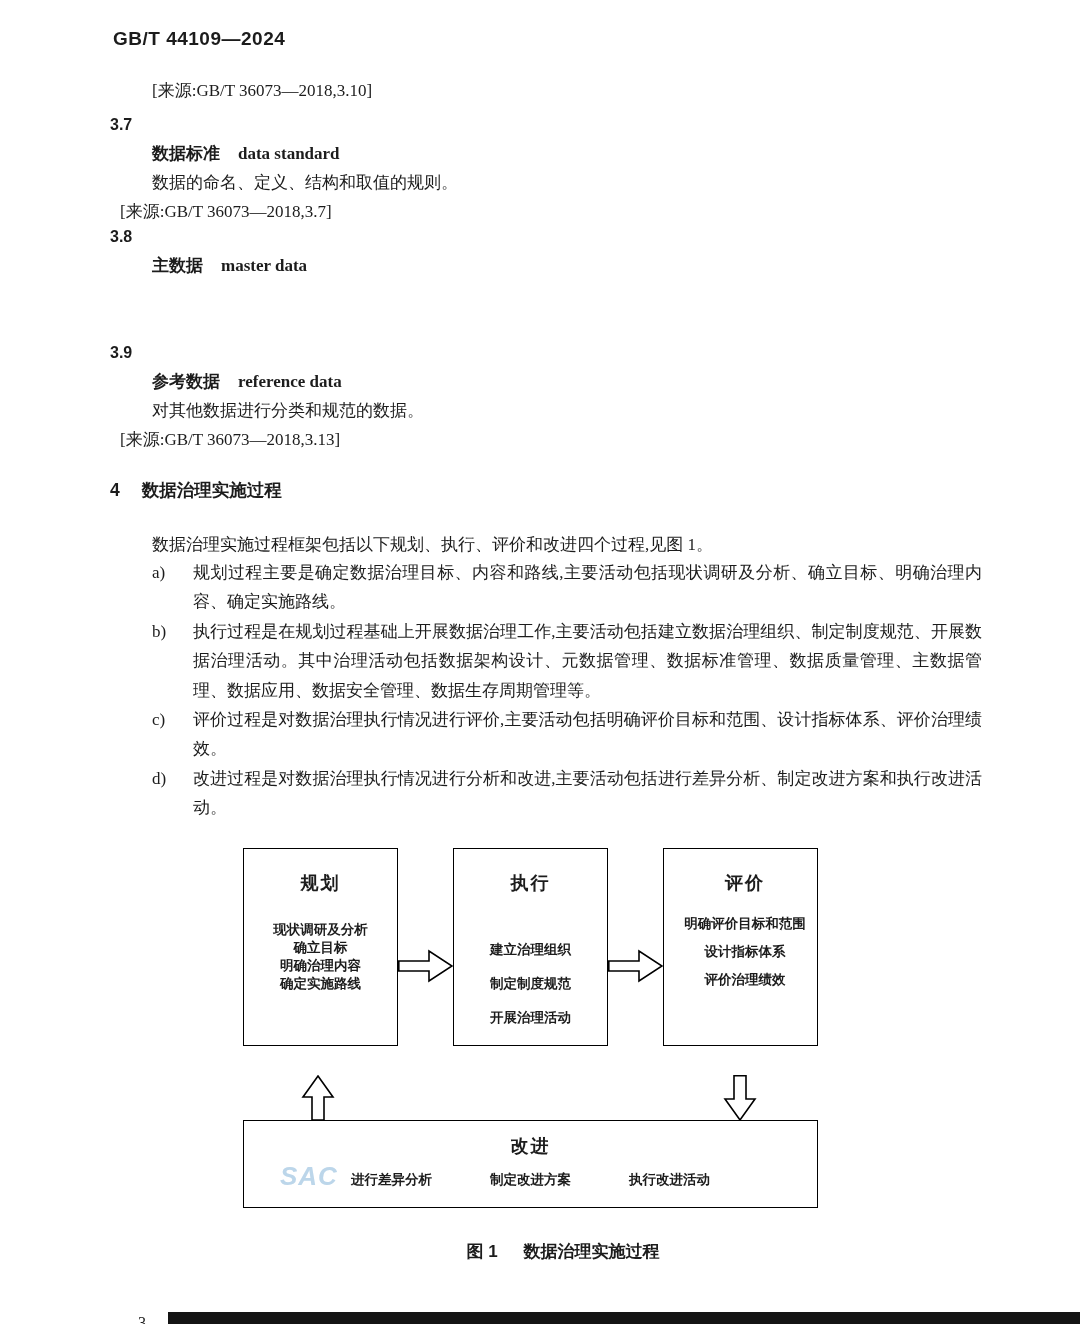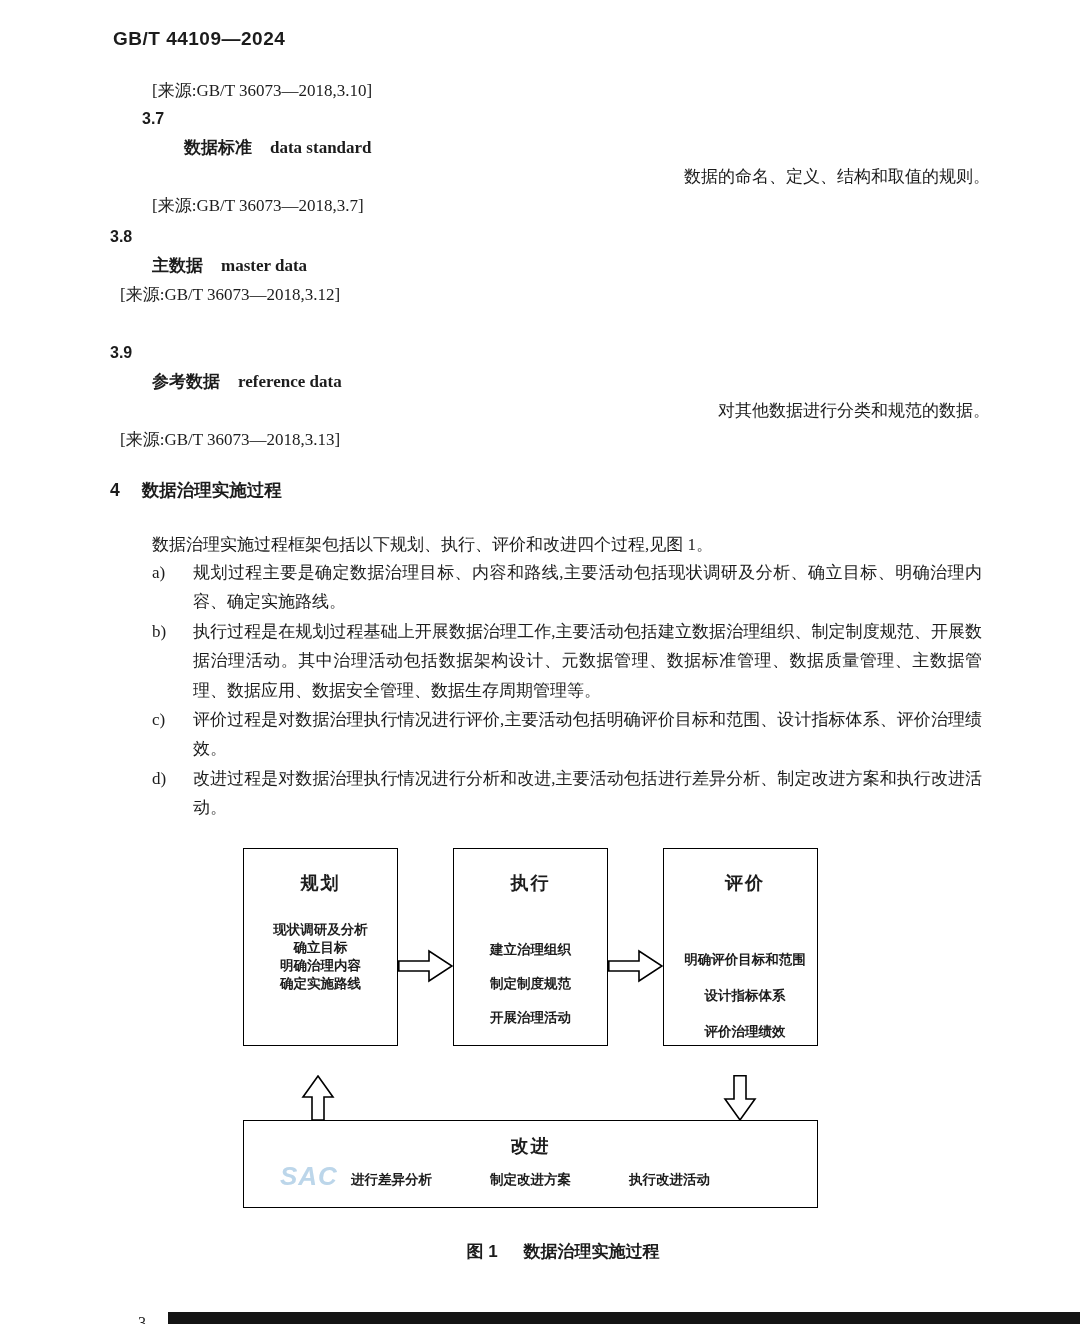--- a/index.html
+++ b/index.html
@@ -16,21 +16,21 @@
   .doc-number{
     position:absolute;top:28px;left:113px;
     font-family:"Liberation Sans","DejaVu Sans",sans-serif;
     font-weight:bold;font-size:19px;letter-spacing:.5px;
   }
   .src-top{position:absolute;top:78px;left:152px;line-height:26px;}
   .term-block{position:absolute;left:0;right:90px;line-height:29px;}
   .term-num{margin-left:110px;font-family:"Liberation Sans","DejaVu Sans",sans-serif;font-weight:bold;font-size:16px;}
   .term-name{margin-left:152px;font-family:"Liberation Sans","DejaVu Sans",sans-serif;font-weight:bold;}
   .term-name .en{margin-left:18px;font-family:"Liberation Serif","DejaVu Serif",serif;font-weight:bold;}
-  .term-def{margin-left:152px;text-align:right;}
+  .term-def{margin-left:152px;}
   .term-src{margin-left:120px;}
   .sec4-head{
     position:absolute;top:478px;left:110px;
     font-family:"Liberation Sans","DejaVu Sans",sans-serif;
     font-weight:bold;font-size:17.5px;
   }
   .sec4-head .sec-title{margin-left:22px;}
   .intro{position:absolute;top:530px;left:152px;line-height:29px;}
   .list{position:absolute;top:558px;left:152px;width:830px;}
   .list-item{display:flex;line-height:29.4px;}
@@ -47,21 +47,21 @@
     padding-top:22px;font-family:"Liberation Sans","DejaVu Sans",sans-serif;
     font-weight:bold;font-size:18px;letter-spacing:2px;
   }
   .fbox .fitems{display:flex;flex-direction:column;align-items:center;
     font-family:"Liberation Sans","DejaVu Sans",sans-serif;font-weight:bold;font-size:13.5px;}
   .fbox-planning{left:243px;top:0;}
   .fbox-planning .fitems{margin-top:26px;}
   .fbox-exec{left:453px;top:0;}
   .fbox-exec .fitems{margin-top:46px;gap:16px;}
   .fbox-eval{left:663px;top:0;padding-left:9px;}
-  .fbox-eval .fitems{margin-top:56px;gap:18px;}
+  .fbox-eval .fitems{margin-top:20px;gap:10px;}
   .arrow{position:absolute;}
   .arrow svg{display:block;}
   .bottom-box{
     position:absolute;left:243px;top:272px;width:575px;height:88px;
     border:1.5px solid #000;background:#fff;box-sizing:border-box;text-align:center;
   }
   .bottom-box .fbox-title{
     padding-top:13px;font-family:"Liberation Sans","DejaVu Sans",sans-serif;
     font-weight:bold;font-size:18px;letter-spacing:2px;
   }
@@ -85,35 +85,34 @@
 </style>
 </head>
 <body>
 
 <div class="page">
 
   <div class="doc-number">GB/T 44109—2024</div>
 
   <div class="src-top">[来源:GB/T 36073—2018,3.10]</div>
 
-  <div class="term-block" style="top:104px;padding-left:32px;">
+  <div class="term-block" style="top:110px;">
     <div class="term-num">3.7</div>
     <div class="term-name">
       <span>数据标准</span><span class="en">data standard</span>
     </div>
     <div class="term-def">数据的命名、定义、结构和取值的规则。</div>
     <div class="term-src">[来源:GB/T 36073—2018,3.7]</div>
   </div>
 
   <div class="term-block" style="top:222px;">
     <div class="term-num">3.8</div>
     <div class="term-name">
       <span>主数据</span><span class="en">master data</span>
     </div>
-    <div class="term-src">[来源:GB/T 36073—2018,3.12]</div>
   </div>
 
   <div class="term-block" style="top:338px;">
     <div class="term-num">3.9</div>
     <div class="term-name">
       <span>参考数据</span><span class="en">reference data</span>
     </div>
     <div class="term-def">对其他数据进行分类和规范的数据。</div>
     <div class="term-src">[来源:GB/T 36073—2018,3.13]</div>
   </div>

